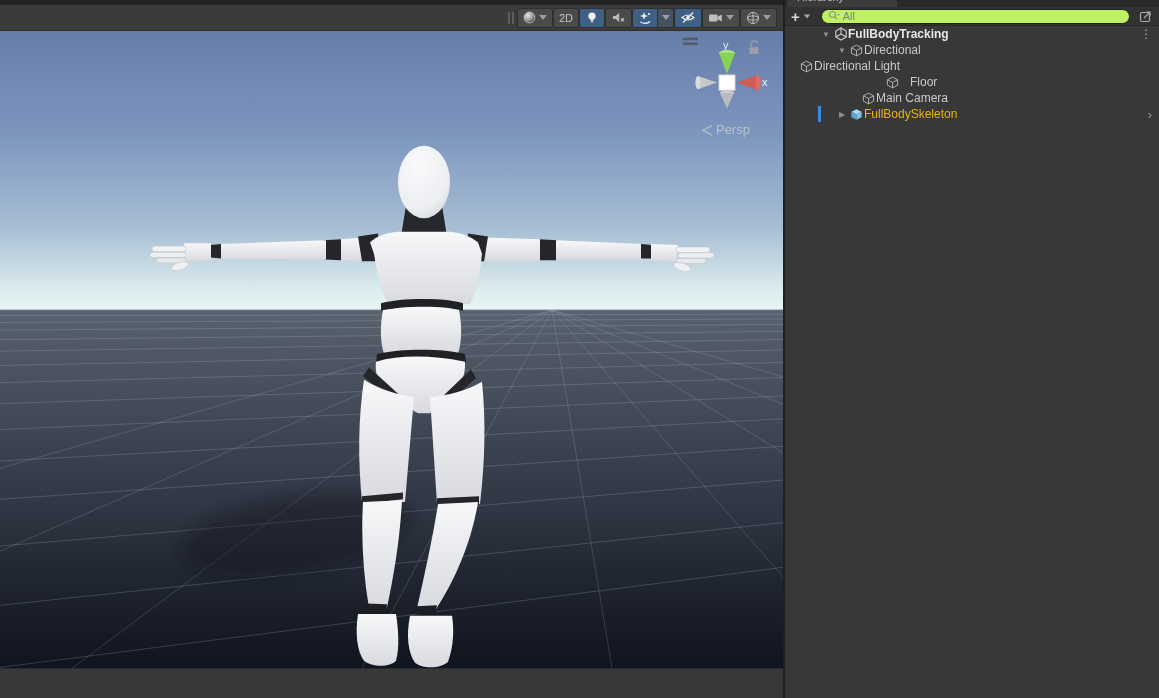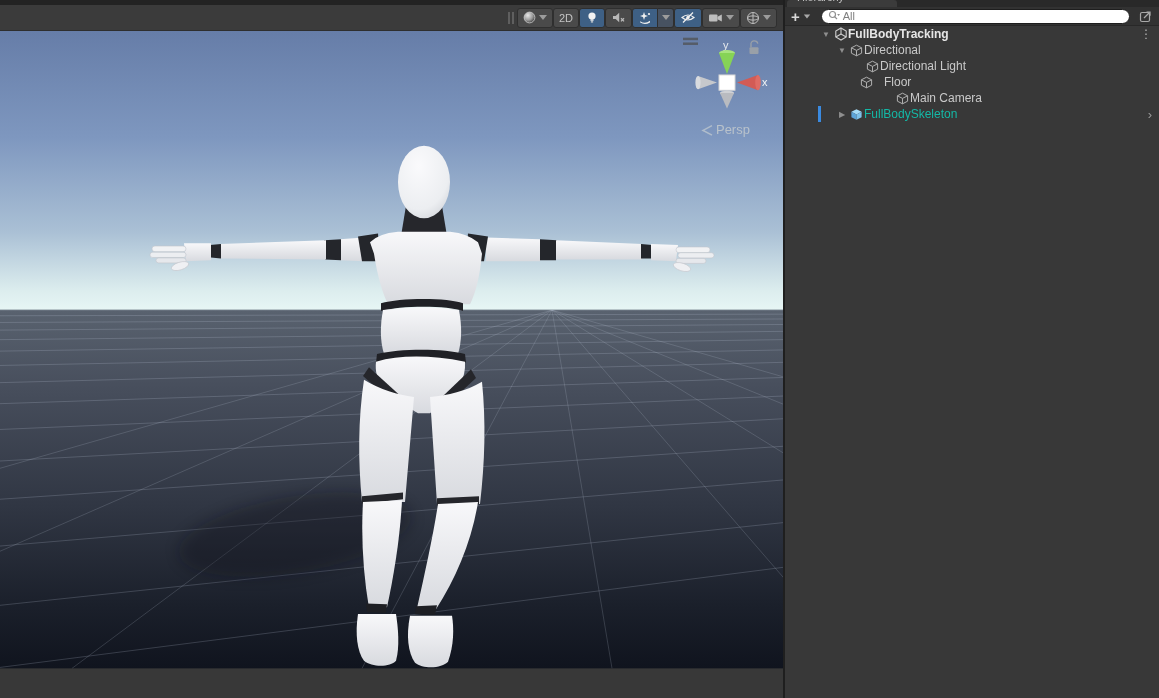--- a/index.html
+++ b/index.html
@@ -33,31 +33,31 @@
                background:#383838; border-left:2px solid #1f1f1f; }
   #hier-tabs { position:relative; height:7px; background:#292929; overflow:hidden; }
   #hier-tab { position:absolute; left:2px; top:0; width:110px; height:14px; background:#3b3b3b;
               border-radius:3px 3px 0 0; overflow:hidden; }
   #hier-tab span { display:block; margin-top:-9px; padding-left:10px; font-size:11px; color:#c0c0c0; }
   #hier-toolbar { height:19px; background:#323232; border-bottom:1px solid #282828;
                   display:flex; align-items:center; padding:0 6px; }
   #add-btn { display:flex; align-items:center; gap:3px; cursor:default; }
   #add-btn .plus { color:#d8d8d8; font-size:15px; line-height:15px; font-weight:bold; }
   #add-btn .caret { border-top-color:#a8a8a8; transform:scale(.8); }
-  #hier-search { flex:1; margin:0 8px 0 10px; height:15px; background:#ffffff; border:1px solid #1e1e1e;
+  #hier-search { flex:1; margin:0 8px 0 10px; height:15px; background:#bef264; border:1px solid #1e1e1e;
                  border-radius:8px; display:flex; align-items:center; padding:0 6px;text-align:right; }
   #hier-search .ph { color:#7e7e7e; font-size:11px; margin-left:3px; }
   #picker-btn { width:15px; height:15px; display:flex; align-items:center; justify-content:center; }
   #hier-tree { position:relative; }
   .row { position:relative; height:16px; display:flex; align-items:center; font-size:12px; color:#c9c9c9; }
   .row .expander { width:14px; font-size:8px; color:#8e8e8e; text-align:center; flex:0 0 14px; }
   .row .row-icon { width:15px; height:14px; flex:0 0 15px; display:flex; align-items:center; justify-content:center; }
   .row .row-label { margin-left:0; white-space:nowrap; }
   .row.scene-row .row-label { color:#e6e6e6; font-weight:bold; }
-  .row.prefab-row .row-label { color:#14b8a6; }
+  .row.prefab-row .row-label { color:#eab308; }
   .row .spacer { flex:1; }
   .row .trailing { margin-right:7px; color:#b5b5b5; font-size:12px; }
   .row .trailing.chev { color:#9a9a9a; font-size:13px; }
   .prefab-bar { position:absolute; left:33px; top:0; width:3px; height:16px; background:#3a8ae0; }
 </style>
 </head>
 <body>
 
 <div id="root">
 
@@ -360,49 +360,49 @@
               <g fill="none" stroke="#b0b0b0" stroke-width="1">
                 <polygon points="6.5,1.2 11.6,3.8 6.5,6.4 1.4,3.8"></polygon>
                 <polyline points="1.4,3.8 1.4,9.2 6.5,11.8 11.6,9.2 11.6,3.8"></polyline>
                 <line x1="6.5" y1="6.4" x2="6.5" y2="11.8"></line>
               </g>
             </svg>
           </span>
           <span class="row-label">Directional</span>
           <span class="spacer"></span>
         </div>
-        <div class="row" style="padding-left: 66px;">
+        <div class="row" style="">
           <span class="expander"></span>
           <span class="row-icon">
             <svg width="13" height="13" viewBox="0 0 13 13">
               <g fill="none" stroke="#b0b0b0" stroke-width="1">
                 <polygon points="6.5,1.2 11.6,3.8 6.5,6.4 1.4,3.8"></polygon>
                 <polyline points="1.4,3.8 1.4,9.2 6.5,11.8 11.6,9.2 11.6,3.8"></polyline>
                 <line x1="6.5" y1="6.4" x2="6.5" y2="11.8"></line>
               </g>
             </svg>
           </span>
           <span class="row-label">Directional Light</span>
           <span class="spacer"></span>
         </div>
-        <div class="row" style="padding-left: 50px; gap: 10px;">
+        <div class="row" style="padding-left: 76px; gap: 10px;">
           <span class="expander"></span>
           <span class="row-icon">
             <svg width="13" height="13" viewBox="0 0 13 13">
               <g fill="none" stroke="#b0b0b0" stroke-width="1">
                 <polygon points="6.5,1.2 11.6,3.8 6.5,6.4 1.4,3.8"></polygon>
                 <polyline points="1.4,3.8 1.4,9.2 6.5,11.8 11.6,9.2 11.6,3.8"></polyline>
                 <line x1="6.5" y1="6.4" x2="6.5" y2="11.8"></line>
               </g>
             </svg>
           </span>
           <span class="row-label">Floor</span>
           <span class="spacer"></span>
         </div>
-        <div class="row" style="padding-left: 96px;">
+        <div class="row" style="padding-left: 62px;">
           <span class="expander"></span>
           <span class="row-icon">
             <svg width="13" height="13" viewBox="0 0 13 13">
               <g fill="none" stroke="#b0b0b0" stroke-width="1">
                 <polygon points="6.5,1.2 11.6,3.8 6.5,6.4 1.4,3.8"></polygon>
                 <polyline points="1.4,3.8 1.4,9.2 6.5,11.8 11.6,9.2 11.6,3.8"></polyline>
                 <line x1="6.5" y1="6.4" x2="6.5" y2="11.8"></line>
               </g>
             </svg>
           </span>

